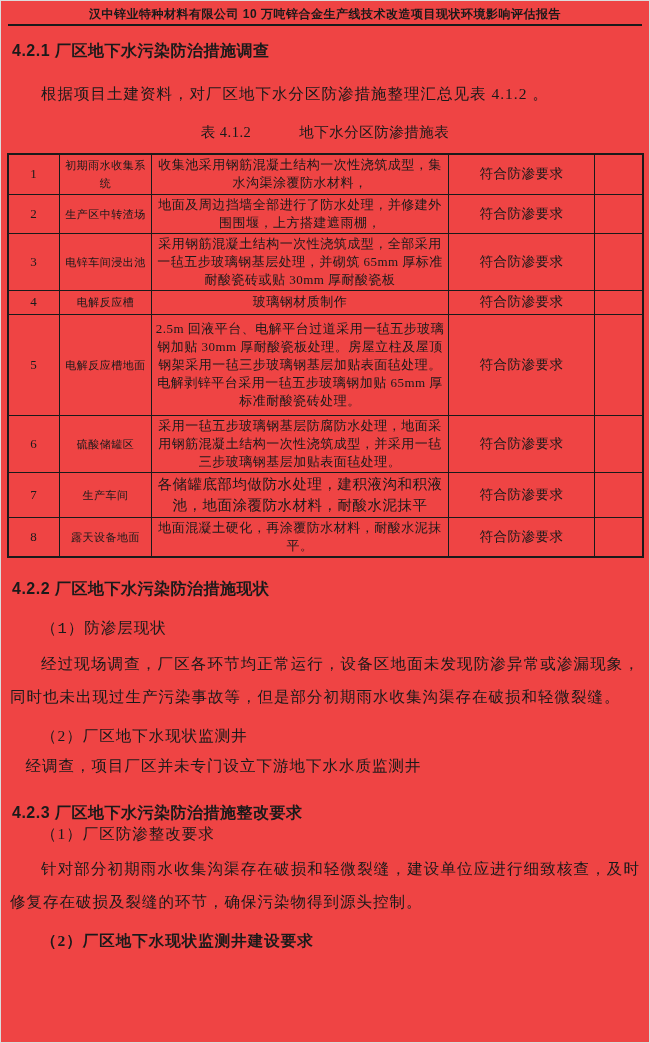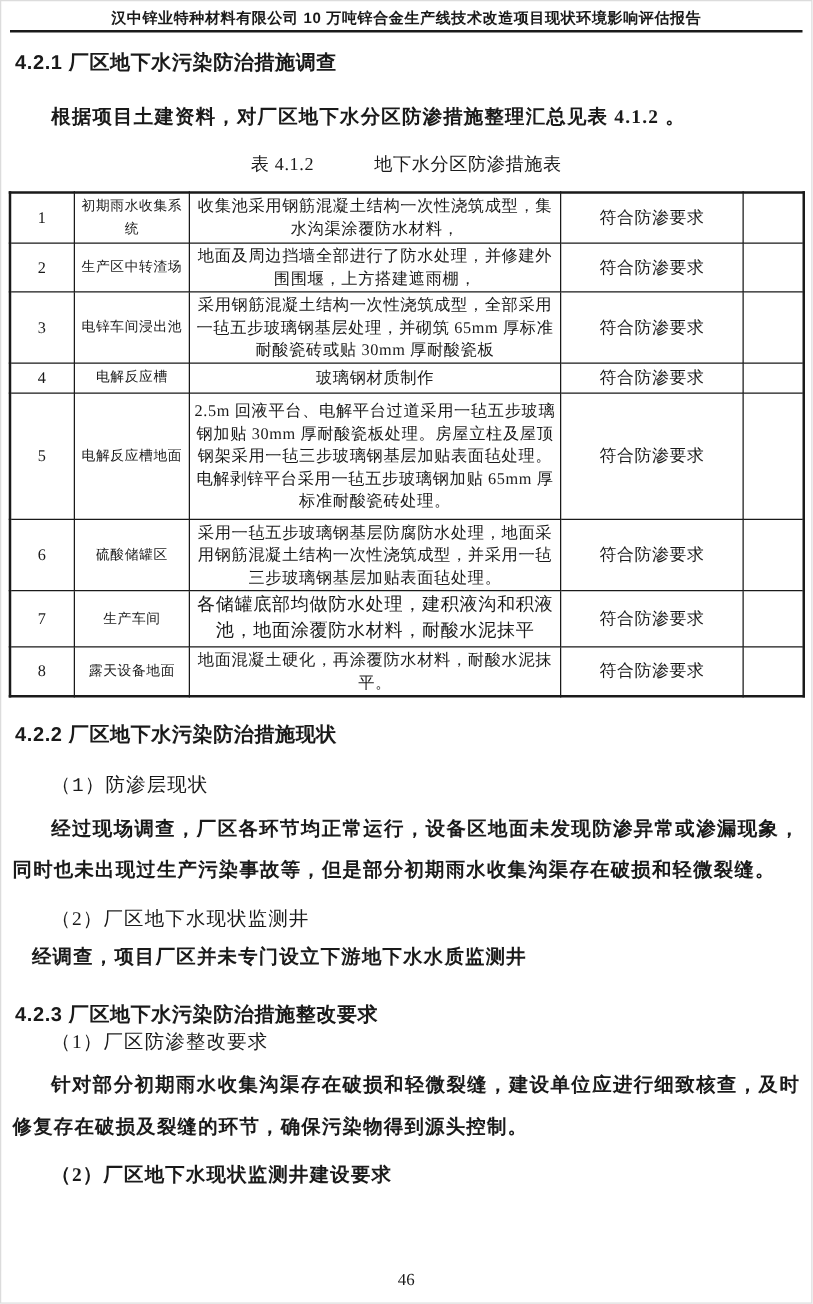--- a/index.html
+++ b/index.html
@@ -2,21 +2,21 @@
 <html lang="zh"><head>
 <meta charset="utf-8">
 <style>
   * { margin: 0; padding: 0; box-sizing: border-box; }
   html, body { background: #e9e9e9; }
   .page {
     position: relative;
     width: 650px;
     height: 1043px;
     margin: 0 auto;
-    background: #ffffff;
+    background: #ef4444;
     color: #1a1a1a;
     font-family: "Liberation Serif", "DejaVu Serif", serif;
     overflow: hidden;
     box-shadow: inset 0 0 0 1px #dcdcdc;
   }
   .running-header {
     padding-top: 7px;
     text-align: center;
     font-family: "Liberation Sans", "DejaVu Sans", sans-serif;
     font-weight: bold;
@@ -36,21 +36,20 @@
     line-height: 21px;
     letter-spacing: 0.5px;
   }
   .body-para {
     margin: 0 10px;
     font-size: 15.5px;
     line-height: 33px;
     letter-spacing: 1px;
     text-indent: 2em;
     text-align: justify;
-    font-weight: bold;
   }
   .intro-para { margin-top: 16px; }
   .table-caption {
     margin-top: 13px;
     text-align: center;
     font-size: 14.5px;
     line-height: 19px;
     letter-spacing: 0.5px;
   }
   .table-caption .cap-label { margin-right: 48px; }
@@ -191,15 +190,14 @@
   <div class="subsection-label sub-421-gap">（1）防渗层现状</div>
   <p class="body-para para-422-1">经过现场调查，厂区各环节均正常运行，设备区地面未发现防渗异常或渗漏现象，同时也未出现过生产污染事故等，但是部分初期雨水收集沟渠存在破损和轻微裂缝。</p>
   <div class="subsection-label sub-422-2">（2）厂区地下水现状监测井</div>
   <p class="body-para flush-para para-422-2">经调查，项目厂区并未专门设立下游地下水水质监测井</p>
 
   <div class="section-heading h-423">4.2.3 厂区地下水污染防治措施整改要求</div>
   <div class="subsection-label sub-423-1">（1）厂区防渗整改要求</div>
   <p class="body-para para-423-1">针对部分初期雨水收集沟渠存在破损和轻微裂缝，建设单位应进行细致核查，及时修复存在破损及裂缝的环节，确保污染物得到源头控制。</p>
   <div class="subsection-label sub-423-2">（2）厂区地下水现状监测井建设要求</div>
 
-  <div class="page-number">46</div>
 
 </div>
 
 </body></html>

